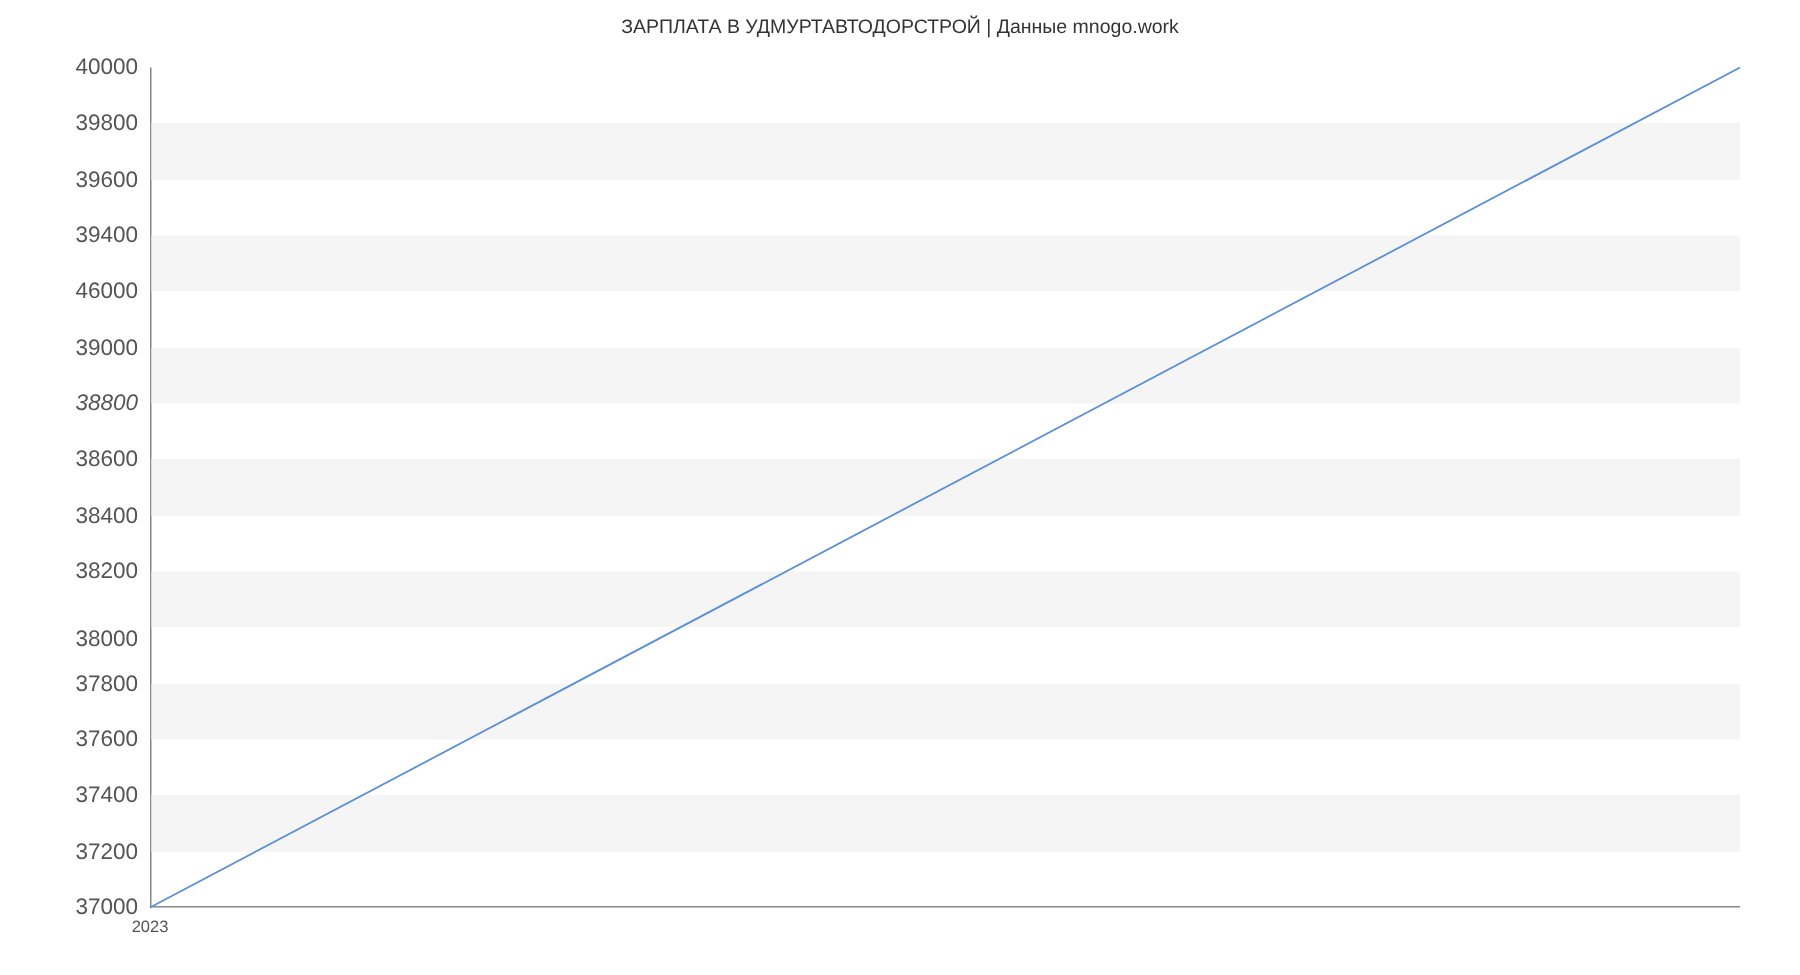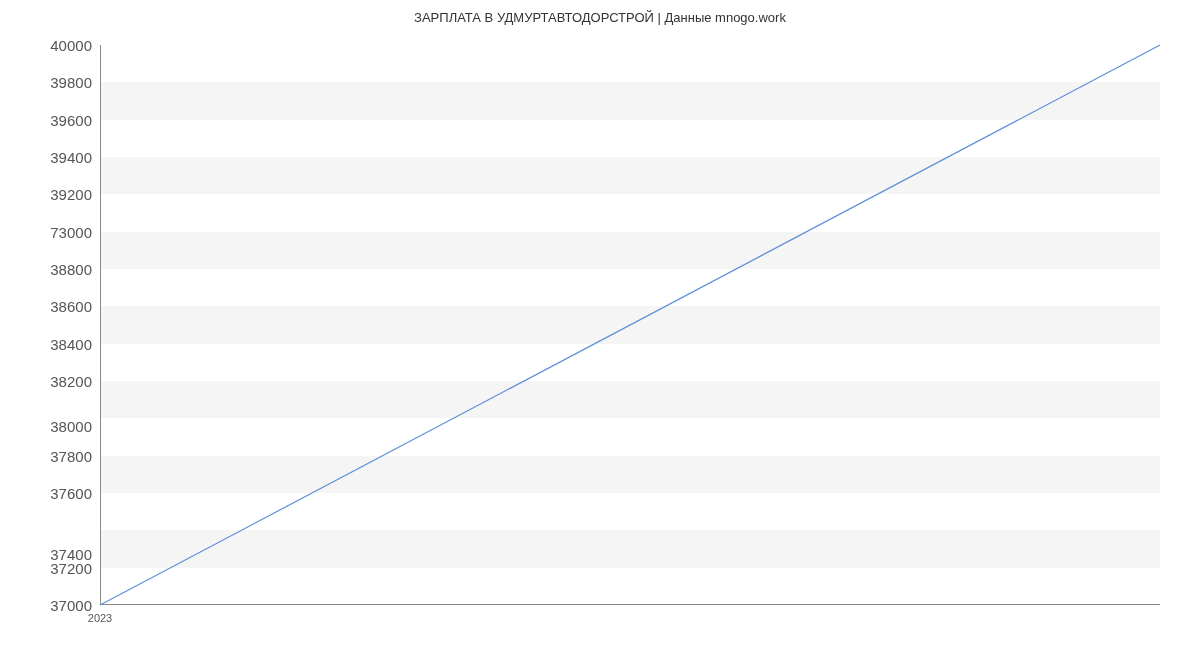--- a/index.html
+++ b/index.html
@@ -81,30 +81,30 @@
     <div class="grid-band" style="top: 37.3333px; height: 37.3333px;"></div>
   </div>
 
 <svg class="line-svg" viewBox="0 0 1060 560" preserveAspectRatio="none">
   <polyline class="data-line" id="series-line" points="0,560 1060,0" style="stroke: rgb(91, 143, 214);"></polyline>
 </svg>
 
 <div id="y-labels">
     <div class="y-tick-label" style="top: 605px;">37000</div>
     <div class="y-tick-label" style="top: 567.667px;">37200</div>
-    <div class="y-tick-label" style="top: 530.333px; margin-top: 24px;">37400</div>
+    <div class="y-tick-label" style="top: 530.333px;">37400</div>
     <div class="y-tick-label" style="top: 493px;">37600</div>
     <div class="y-tick-label" style="top: 455.667px;">37800</div>
     <div class="y-tick-label" style="top: 426px;">38000</div>
     <div class="y-tick-label" style="top: 381px;">38200</div>
     <div class="y-tick-label" style="top: 343.667px;">38400</div>
     <div class="y-tick-label" style="top: 306.333px;">38600</div>
-    <div class="y-tick-label" style="top: 269px;">38800</div>
-    <div class="y-tick-label" style="top: 231.667px;">73000</div>
-    <div class="y-tick-label" style="top: 194.333px;">39200</div>
+    <div class="y-tick-label" style="top: 269px; font-style: italic;">38800</div>
+    <div class="y-tick-label" style="top: 231.667px;">39000</div>
+    <div class="y-tick-label" style="top: 194.333px;">46000</div>
     <div class="y-tick-label" style="top: 157px;">39400</div>
     <div class="y-tick-label" style="top: 119.667px;">39600</div>
     <div class="y-tick-label" style="top: 82.3333px;">39800</div>
     <div class="y-tick-label" style="top: 45px;">40000</div>
   </div>
 <div id="x-labels">
     <div class="x-tick-label" style="left: 100px;">2023</div>
     <div class="x-tick-label" style="left: 1160px; margin-top: 42px;">2024</div>
   </div>
 

